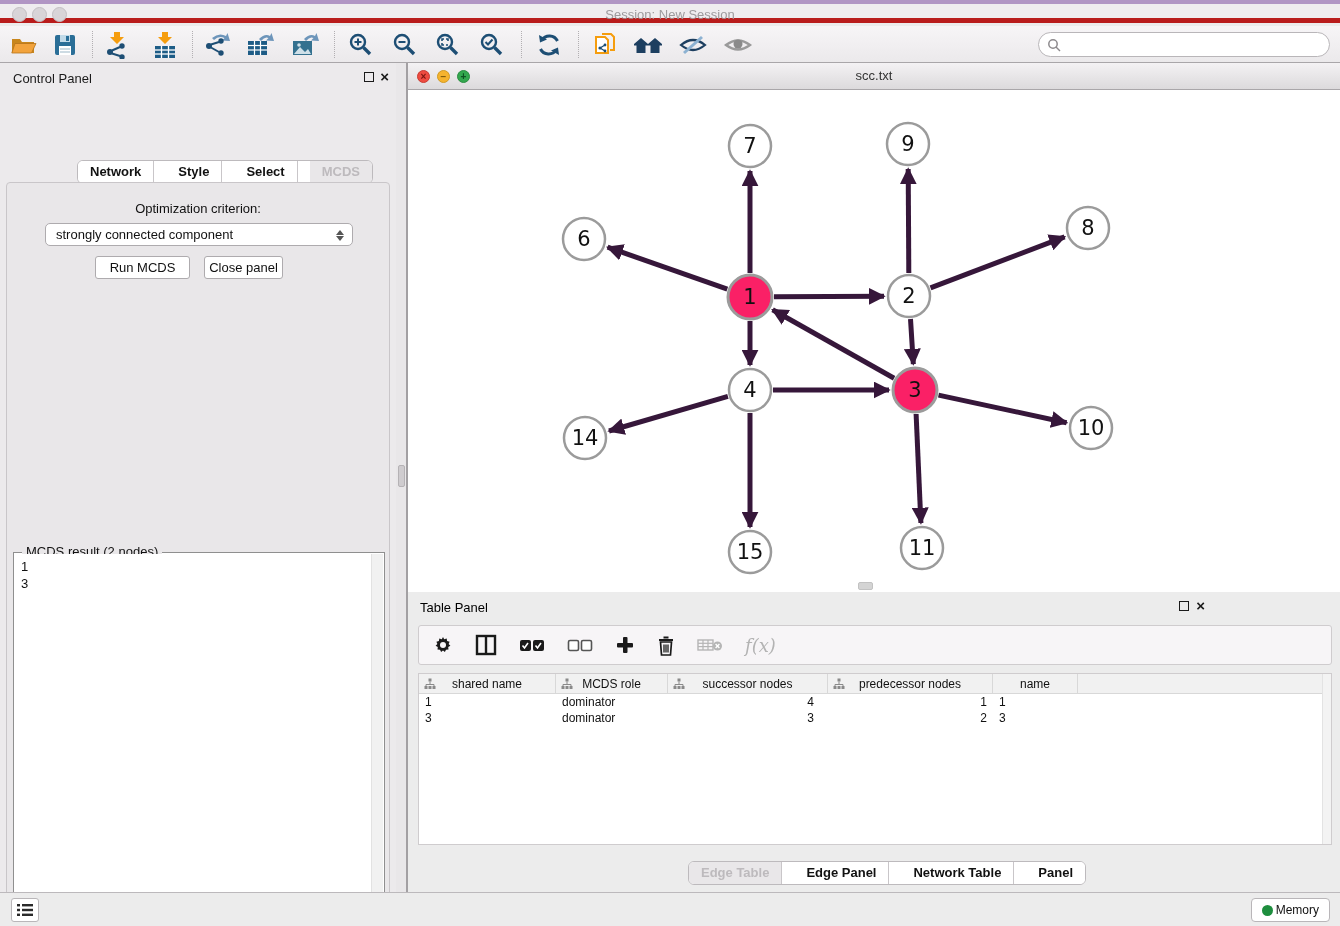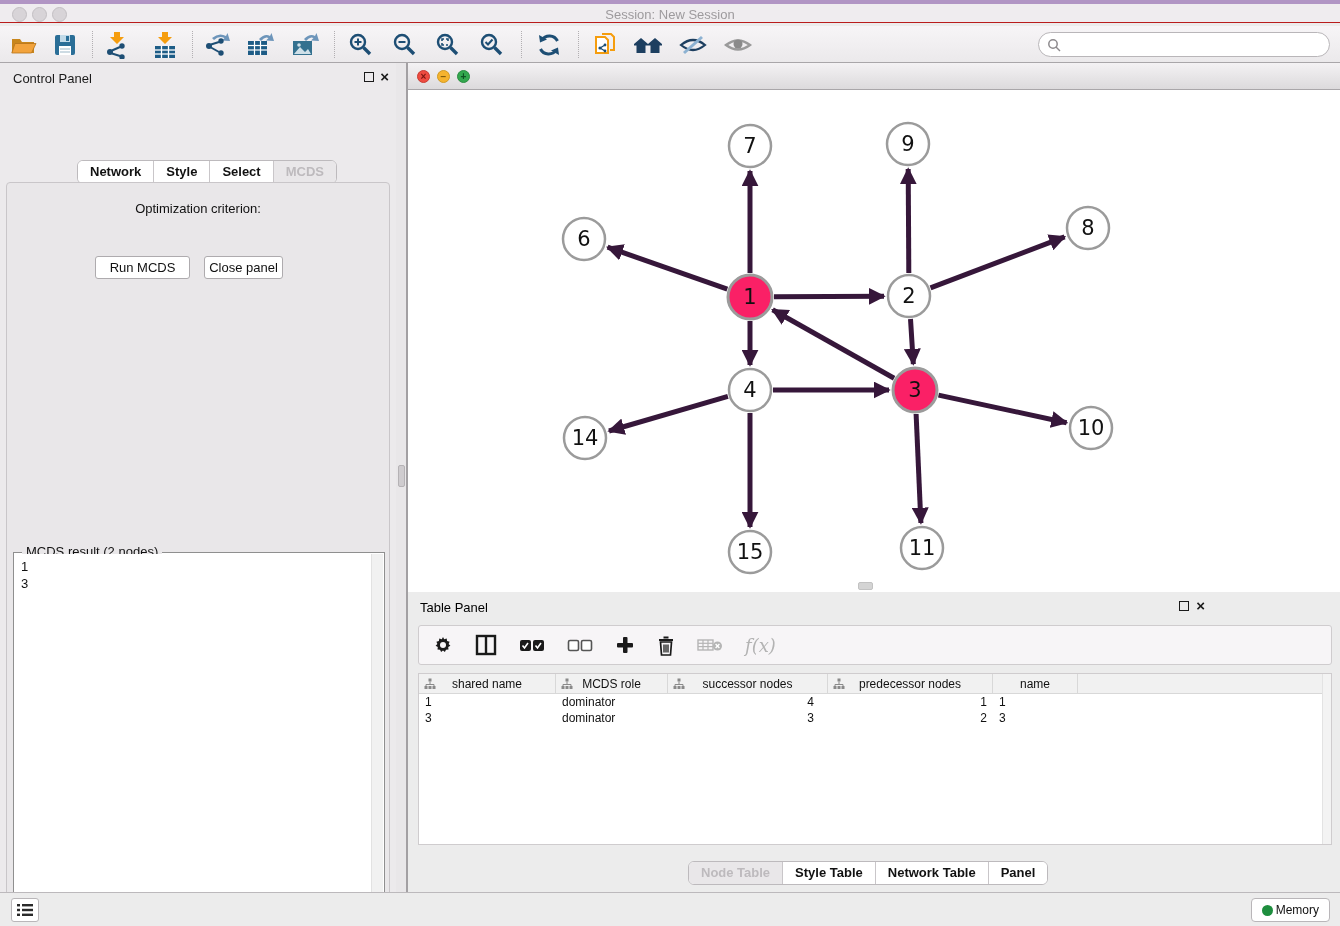--- a/index.html
+++ b/index.html
@@ -1,38 +1,38 @@
 <!DOCTYPE html>
 <html><head>
 <meta charset="utf-8">
 <style>
   * { margin:0; padding:0; box-sizing:border-box; }
   html,body { width:1340px; height:926px; font-family:"Liberation Sans", sans-serif; background:#ececec; }
   #root { position:relative; width:1340px; height:926px; overflow:hidden; background:#ececec; }
 
   
   .purple-strip { position:absolute; left:0; top:0; width:1340px; height:4px; background:#b195c4; }
-  .titlebar { position:absolute; left:0; top:4px; width:1340px; height:19px; background:#efecef; border-bottom:1px solid #b91c1c; }
+  .titlebar { position:absolute; left:0; top:4px; width:1340px; height:19px; background:#efecef; border-bottom:5px solid #b91c1c; }
   .titlebar .title { position:absolute; left:0; right:0; top:3px; text-align:center; font-size:13px; color:#9d9a9d; }
   .tl-dot { position:absolute; top:3px; width:15px; height:15px; border-radius:50%; background:#d8d4d8; border:1px solid #c3bfc3; }
 
   .toolbar { position:absolute; left:0; top:26px; width:1340px; height:37px; background:linear-gradient(#f7f5f7,#ebe9eb); border-bottom:1px solid #a9a6a9; }
   .tb-btn { position:absolute; top:3px; width:34px; height:31px; display:flex; align-items:center; justify-content:center; }
   .tb-sep { position:absolute; top:5px; height:27px; width:0; border-left:1px dotted #b2afb2; }
   .searchbox { position:absolute; right:10px; top:6px; width:292px; height:25px; background:#fff; border:1px solid #b9b6b9; border-radius:13px; display:flex; align-items:center; padding-left:8px; }
   .searchbox input { border:none; outline:none; flex:1; font-size:12px; background:transparent; margin-left:5px; }
 
   
   .control-panel { position:absolute; left:0; top:63px; width:396px; height:829px; background:#eceaec; }
   .panel-header { position:relative; height:30px; }
   .panel-header .ph-title { position:absolute; left:13px; top:8px; font-size:13px; color:#1a1a1a; }
   .float-box { position:absolute; top:9px; width:10px; height:10px; border:1.5px solid #1a1a1a; }
   .close-x { position:absolute; top:5px; font-size:15px; font-weight:bold; color:#1a1a1a; line-height:18px; }
 
-  .tab-group { display:flex; position:absolute; border:1px solid #bdbabd; border-radius:6px; overflow:hidden; background:#fff; }
+  .tab-group { display:flex; position:absolute; border:1px solid #bdbabd; border-radius:6px; overflow:hidden; background:#fff;gap:12px; }
   .tab { font-size:13px; font-weight:600; color:#111; background:#fff; padding:3px 12px 4px; border-right:1px solid #c9c6c9; white-space:nowrap; }
   .tab:last-child { border-right:none; }
   .tab.active { background:#e9e7e9; color:#bdbabd; }
 
   .cp-tabs { left:77px; top:97px; }
   .cp-body { position:absolute; left:6px; top:119px; width:384px; height:759px; background:#e9e7e9; border:1px solid #c9c6c9; border-radius:4px; }
   .opt-label { position:absolute; left:0; right:0; top:18px; text-align:center; font-size:13px; color:#111; }
   .combo { position:absolute; left:38px; top:40px; width:308px; height:23px; background:#fff; border:1px solid #aeabae; border-radius:5px; display:flex; align-items:center; padding:0 22px 0 10px; font-size:13px; color:#111; }
   .combo .stepper { position:absolute; right:6px; top:3px; width:12px; height:17px; display:flex; flex-direction:column; align-items:center; justify-content:center; gap:1px; }
   .stepper .up { width:0; height:0; border-left:4px solid transparent; border-right:4px solid transparent; border-bottom:5px solid #555; }
@@ -246,20 +246,27 @@
       <span class="close-x" style="right:7px">×</span>
     </div>
     <div class="tab-group cp-tabs">
       <div class="tab">Network</div>
       <div class="tab">Style</div>
       <div class="tab">Select</div>
       <div class="tab active">MCDS</div>
     </div>
     <div class="cp-body">
       <div class="opt-label">Optimization criterion:</div>
+      <div class="combo">
+        <span>strongly connected component</span>
+        <span class="stepper">
+            <span class="up"></span>
+            <span class="down"></span>
+          </span>
+      </div>
       <div class="cp-btn" style="left:88px; width:95px">Run MCDS</div>
       <div class="cp-btn" style="left:197px; width:79px">Close panel</div>
       <div class="result-box">
         <div class="result-legend">MCDS result (2 nodes)</div>
         <div class="result-content">
           <div>1</div>
           <div>3</div>
         </div>
         <div class="result-scroll"></div>
       </div>
@@ -268,20 +275,21 @@
 
   <div class="v-splitter">
       <div class="v-grip"></div>
     </div>
 
   <div class="net-window">
     <div class="net-titlebar">
       <span class="mac-dot mac-red">×</span>
       <span class="mac-dot mac-yellow">−</span>
       <span class="mac-dot mac-green">+</span>
+      <div class="net-title">scc.txt</div>
     </div>
     <div class="net-canvas">
       <svg id="graph-svg" width="932" height="502" viewBox="0 0 932 502">
         <defs>
           <marker id="arrowhead" viewBox="0 0 10 10" refX="9" refY="5" markerWidth="3.4" markerHeight="3.4" orient="auto">
             <path d="M0 0 L10 5 L0 10 Z" fill="#36173a"></path>
           </marker>
         </defs>
       <line x1="342.0" y1="183.0" x2="342.0" y2="81.0" stroke="#36173a" stroke-width="5" marker-end="url(#arrowhead)"></line>
           <line x1="319.3" y1="199.1" x2="199.6" y2="157.2" stroke="#36173a" stroke-width="5" marker-end="url(#arrowhead)"></line>
@@ -469,22 +477,22 @@
         <div class="dt-td" style="width:137px">3</div>
         <div class="dt-td" style="width:112px">dominator</div>
         <div class="dt-td ta-r" style="width:160px; padding-right:14px">3</div>
         <div class="dt-td ta-r" style="width:165px">2</div>
         <div class="dt-td" style="width:85px">3</div>
       </div>
       <div class="dt-scroll"></div>
     </div>
 
     <div class="tab-group tp-tabs" style="position:absolute">
-      <div class="tab active">Node Table</div>
-      <div class="tab">Style Table</div>
+      <div class="tab active">Edge Table</div>
+      <div class="tab">Edge Panel</div>
       <div class="tab">Network Table</div>
       <div class="tab">Panel</div>
     </div>
   </div>
 
   <div class="statusbar">
     <div class="list-btn">
       <svg width="16" height="14" viewBox="0 0 16 14">
           <rect x="0" y="1" width="3" height="2.4" fill="#2a2a2a"></rect>
           <rect x="5" y="1" width="11" height="2.4" fill="#2a2a2a"></rect>

